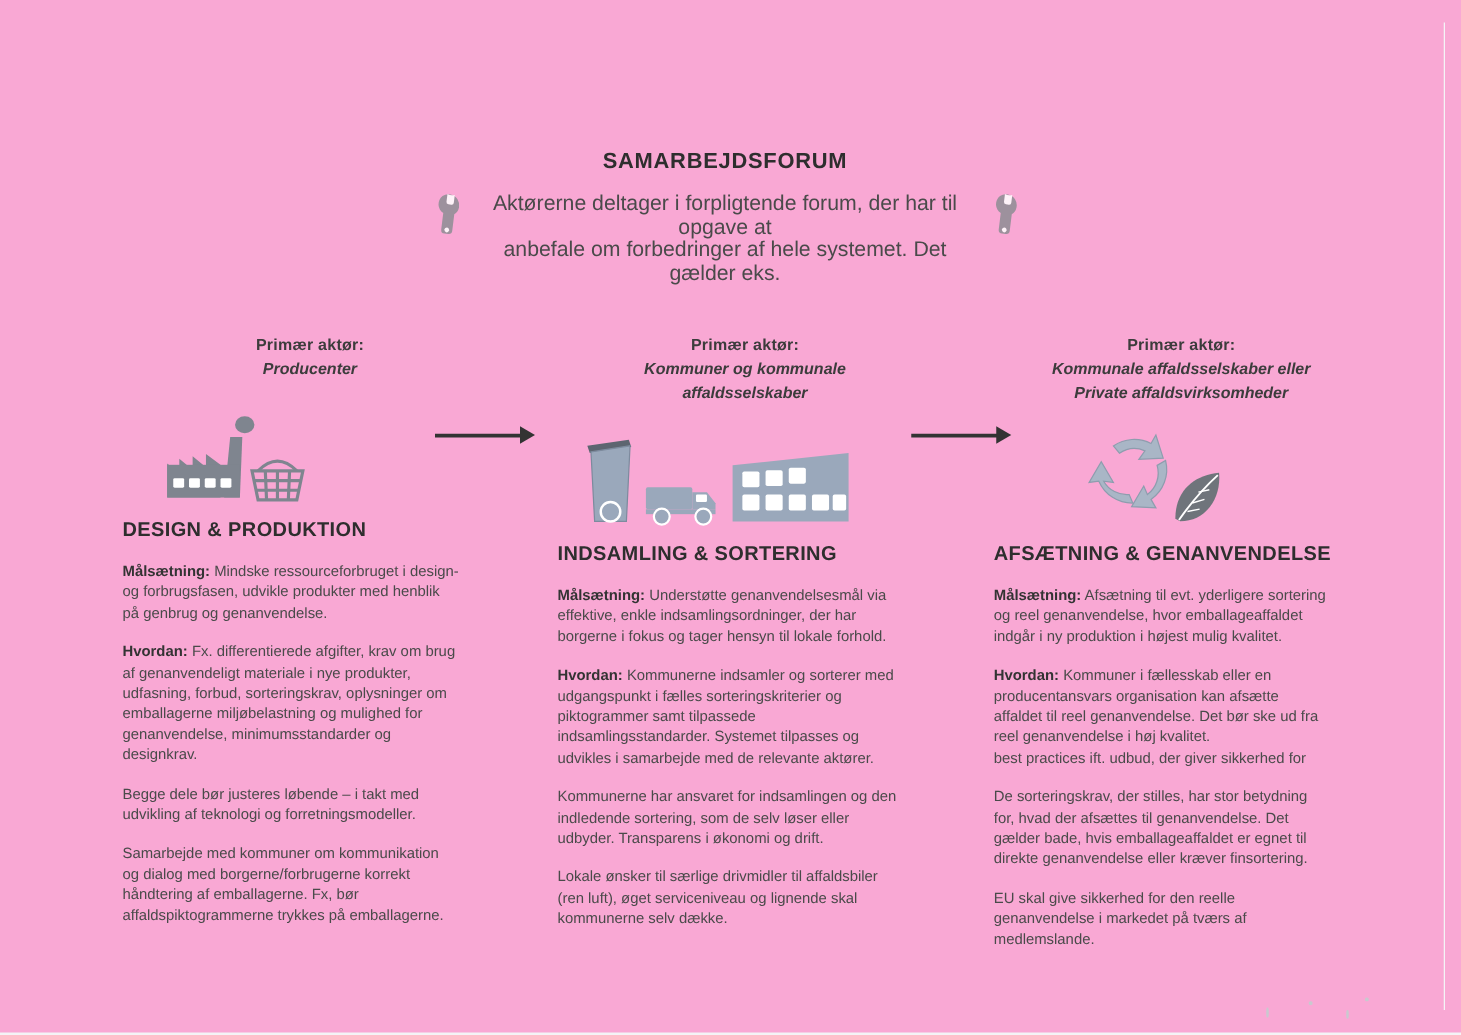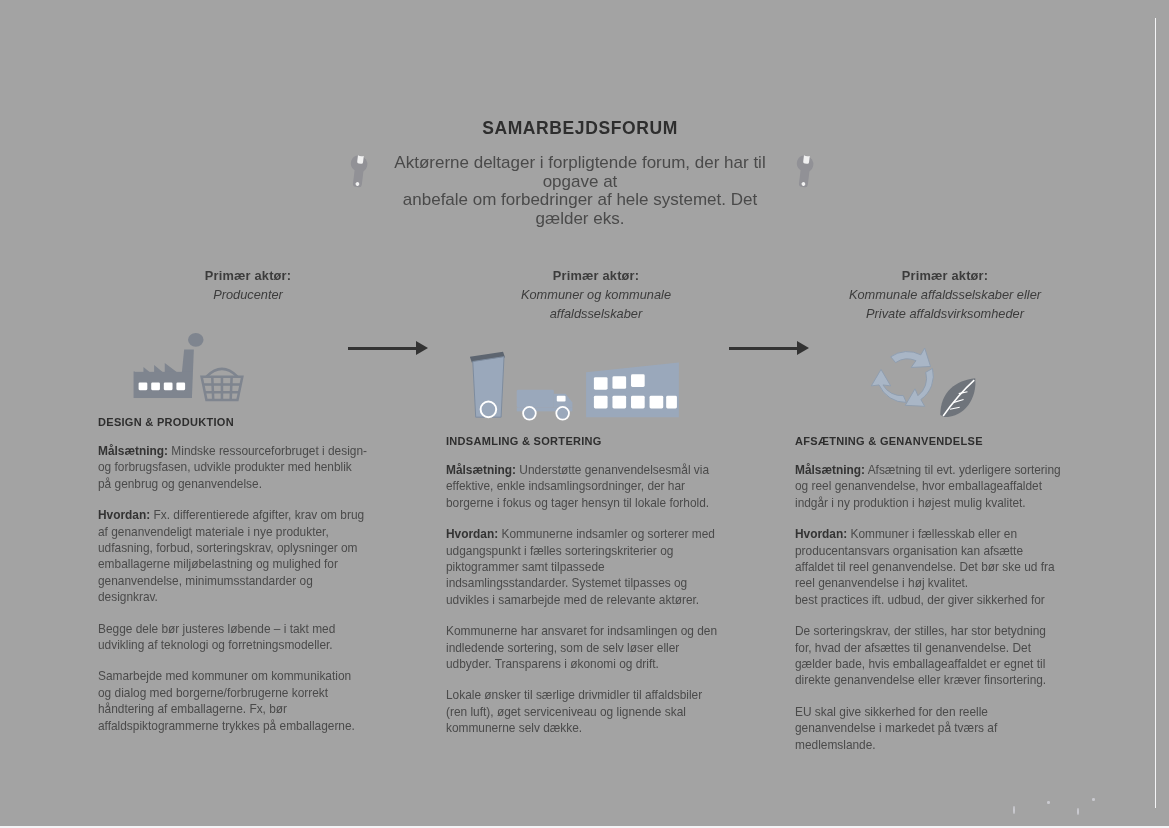--- a/index.html
+++ b/index.html
@@ -15,21 +15,21 @@
     overflow: hidden;
     font-family: "Liberation Sans", sans-serif;
     color: #3a3a3a;
     -webkit-font-smoothing: antialiased;
   }
 
   
   #page {
     position: absolute;
     inset: 0;
-    background: #a3a3a3;
+    background: #f9a8d4;
   }
   
   .scan-streak {
     position: absolute;
     background: #f4f4f6;
     pointer-events: none;
   }
   .scan-streak.v { width: 1px; }
   .scan-speck {
     position: absolute;
@@ -85,35 +85,35 @@
     color: #3c3c3c;
     margin-top: 26px;
   }
   .actor-label {
     font-weight: bold;
     letter-spacing: .2px;
   }
   .actor-value {
     font-style: italic;
   }
-  .actor-value .ln { display: block; }
+  .actor-value .ln { display: block; font-weight: bold; }
 
   .art {
     height: 92px;
     margin-top: 10px;
     display: flex;
     align-items: flex-end;
     justify-content: center;
   }
   #stage-1 .art { justify-content: flex-start; padding-left: 28px; }
   #stage-2 .art { justify-content: flex-start; padding-left: 10px; }
   #stage-3 .art { justify-content: flex-start; padding-left: 52px; }
 
   .stage-heading {
-    font-size: 11px;
+    font-size: 16px;
     font-weight: bold;
     letter-spacing: .3px;
     color: #2e2e2e;
     margin-top: 10px;
     white-space: nowrap;
   }
 
   .para {
     font-size: 11.9px;
     line-height: 16.4px;

